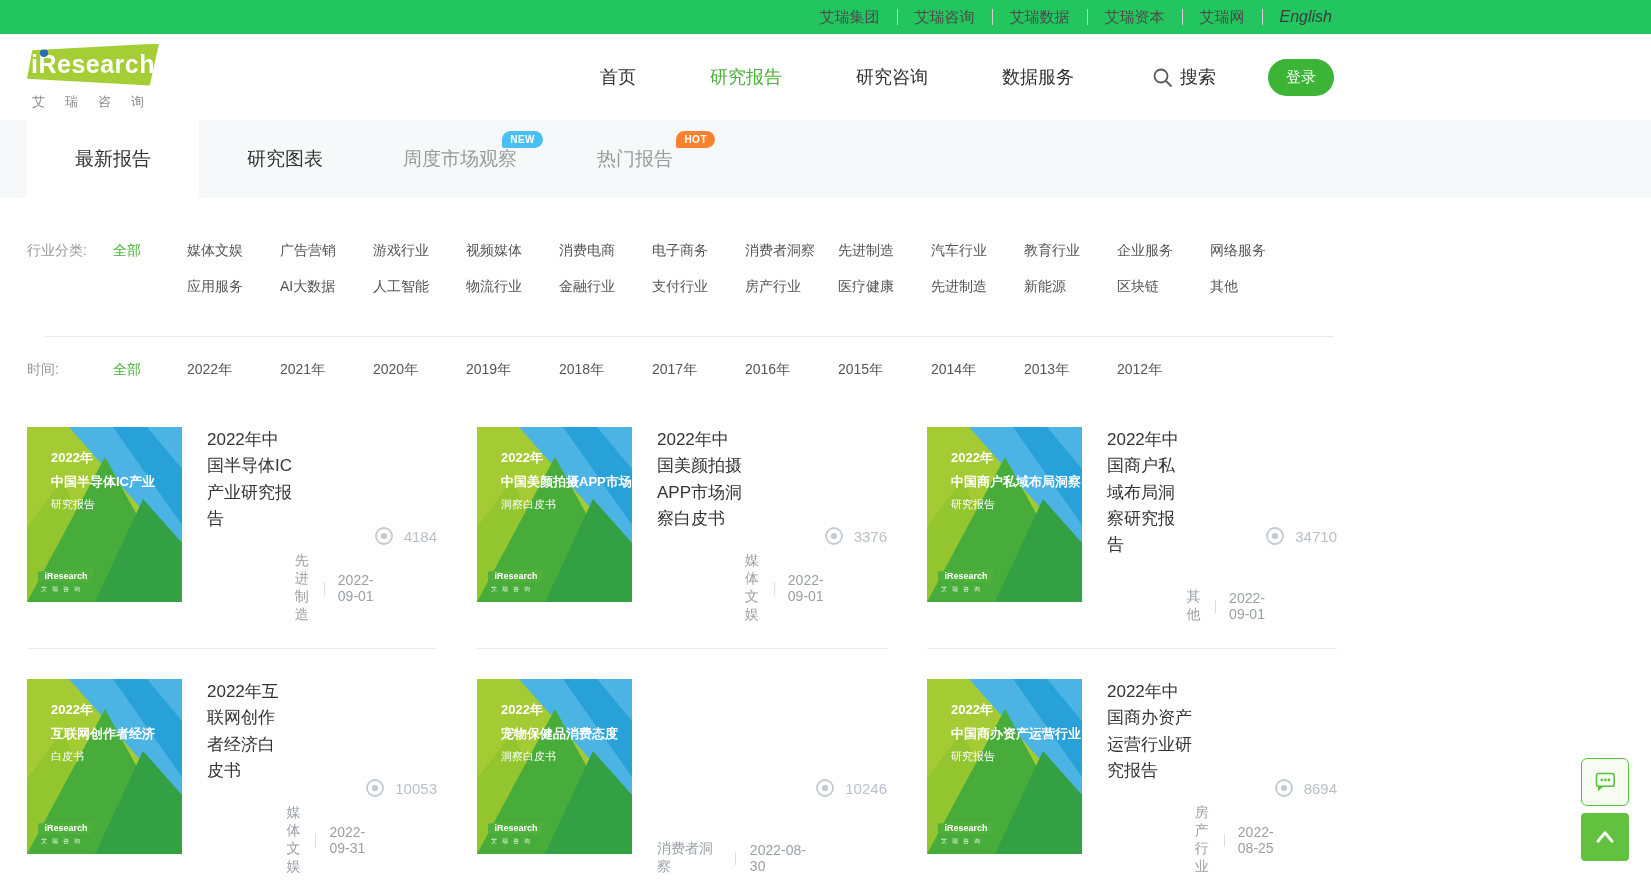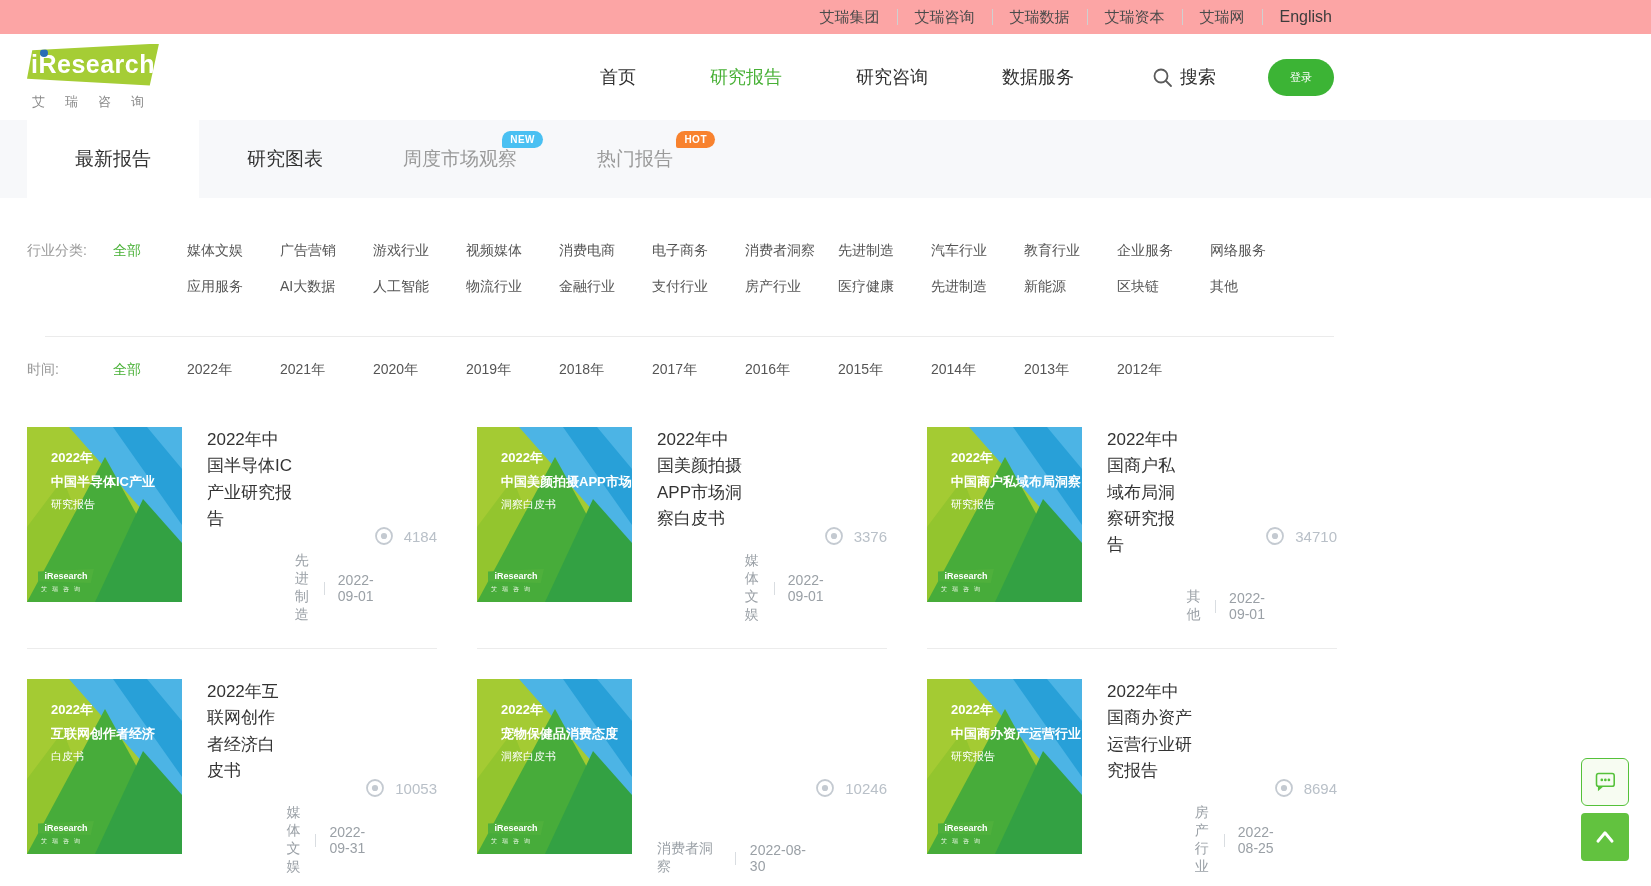--- a/index.html
+++ b/index.html
@@ -1,44 +1,44 @@
 <!DOCTYPE html>
 <html style="--accent-green: #47b035; --logo-green: #a5cd35; --login-green: #3cb435; --badge-new: #4ac0f2; --badge-hot: #f8822e; --tabbar-bg: #f7f8fa; --text-light: #b9c0c8; --float-green: #62c23f;"><head>
 <meta charset="utf-8">
 <style>
   * { margin:0; padding:0; box-sizing:border-box; }
   html,body { width:1651px; height:886px; overflow:hidden; background:#fff;
     font-family:"Liberation Sans","DejaVu Sans",sans-serif; }
   .container { width:1307px; margin-left:27px; }
 
   
-  .topbar { height:34px; background:#fca5a5; }
+  .topbar { height:34px; background:#22c55e; }
   .topbar-inner { height:100%; display:flex; justify-content:flex-end; align-items:center; }
   .topbar-link { font-size:15px; color:#4b4b4b; text-decoration:none; padding:0 17px;
     border-right:1px solid #d0d0d0; line-height:16px; cursor:pointer; }
-  .topbar-link.last { border-right:none; padding-right:2px; color:#3c3c3c; font-size:16px; }
+  .topbar-link.last { border-right:none; padding-right:2px; color:#3c3c3c; font-size:16px;font-style:italic; }
 
   
   .header-inner { height:86px; display:flex; align-items:center; }
   .logo { cursor:pointer; }
   .logo-flag { position:relative; width:132px; height:42px; background:var(--logo-green,#a5cd35);
     clip-path:polygon(4% 16%,100% 0,93% 100%,0 84%); display:flex; align-items:center;
     justify-content:center; color:#fff; font-weight:bold; font-size:25px; letter-spacing:.5px; }
   .logo-dot { position:absolute; left:13px; top:5px; width:8px; height:8px; border-radius:50%;
     background:#2a6db5; }
   .logo-sub { margin-top:7px; padding-left:5px; font-size:13px; color:#8a8a8a;
     letter-spacing:20px; white-space:nowrap; }
   nav { margin-left:auto; display:flex; align-items:center; }
   .nav-item { font-size:18px; color:#2f2f2f; text-decoration:none; margin-left:74px; cursor:pointer; }
   .nav-item.active { color:var(--accent-green,#47b035); }
   .search { display:flex; align-items:center; margin-left:78px; cursor:pointer;text-align:center; }
   .search svg { margin-right:7px; }
   .search span { font-size:18px; color:#2f2f2f; }
   .login-btn { margin-left:52px; width:66px; height:37px; border:none; border-radius:19px;
-    background:var(--login-green,#3cb435); color:#fff; font-size:11px; cursor:pointer;
+    background:var(--login-green,#3cb435); color:#fff; font-size:15px; cursor:pointer;
     font-family:Liberation Sans, sans-serif; }
 
   
   .tabbar { height:78px; background:var(--tabbar-bg,#f7f8fa); }
   .tabs { display:flex; height:100%; }
   .tab { position:relative; min-width:172px; padding:0 32px; height:100%; display:flex;
     align-items:center; justify-content:center; font-size:19px; color:#333; cursor:pointer; }
   .tab.active { background:#fff; }
   .tab.muted { color:#9a9a9a; }
   .badge { position:absolute; top:11px; right:6px; font-size:10px; font-weight:bold; color:#fff;

